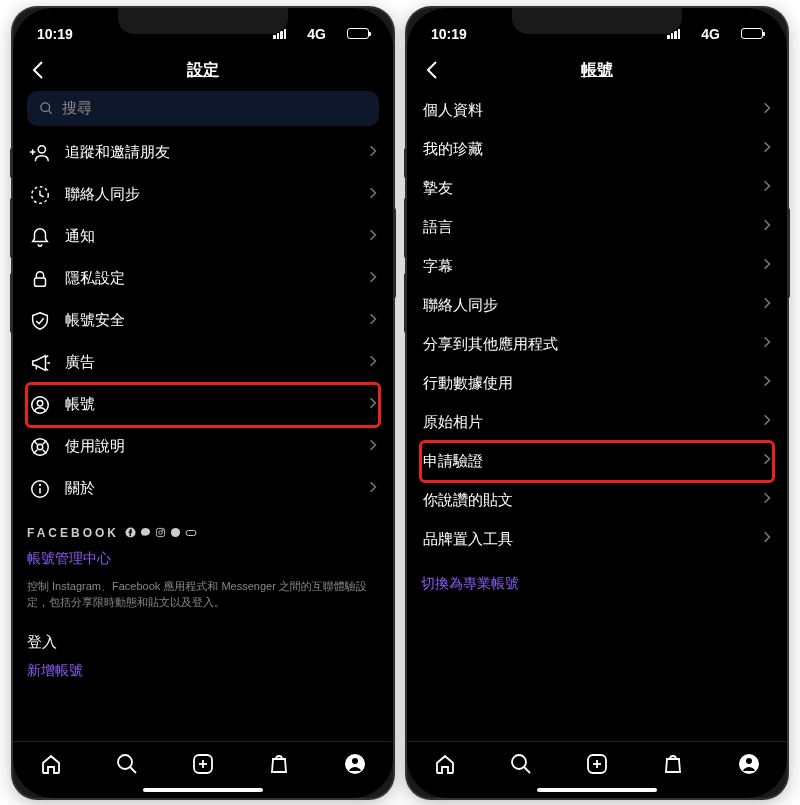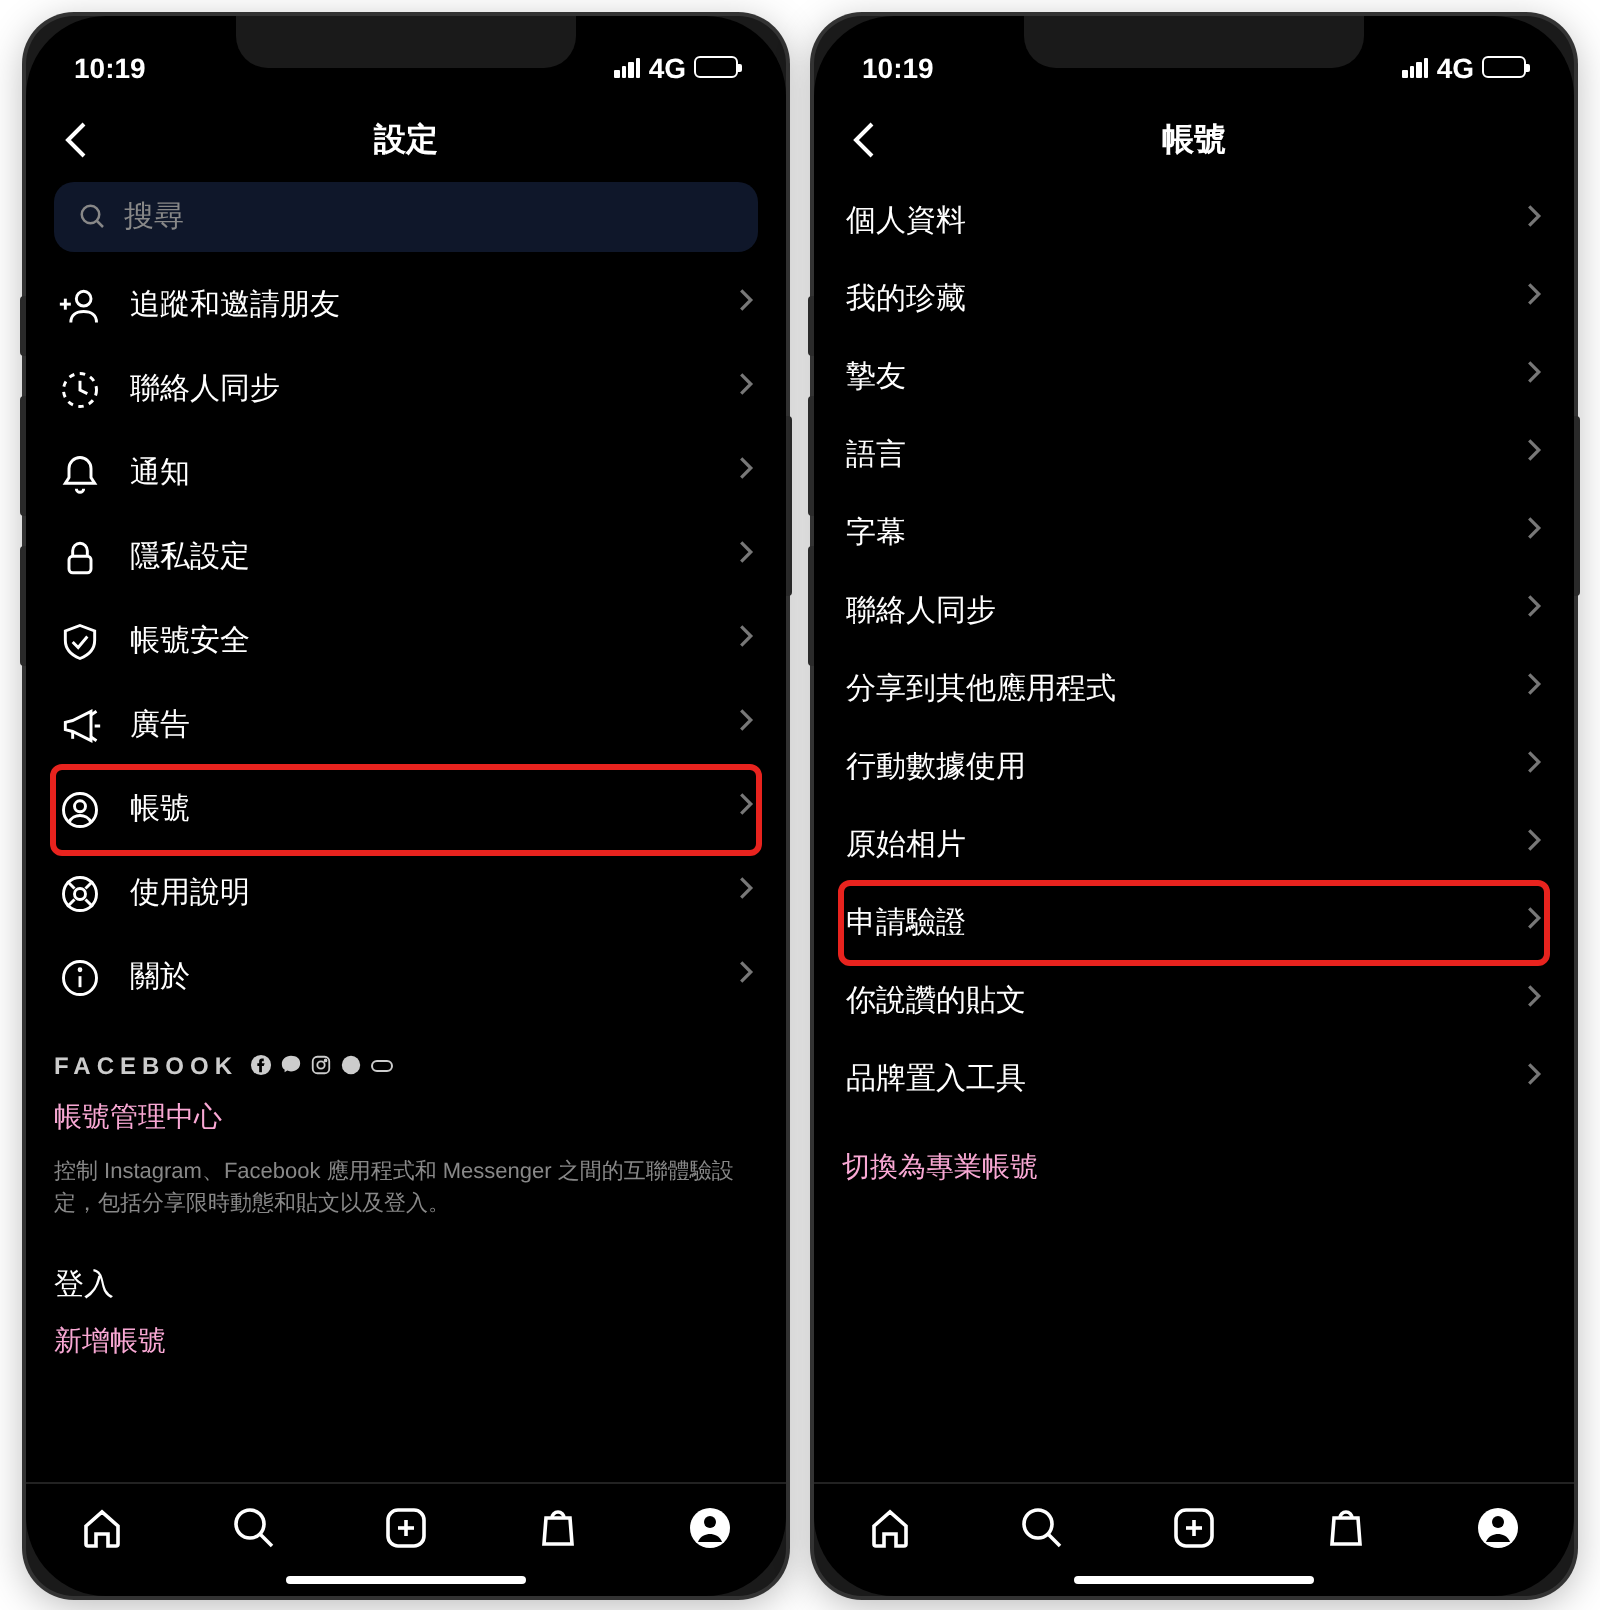--- a/index.html
+++ b/index.html
@@ -59,35 +59,36 @@
   .status-bar {
     display: flex;
     justify-content: space-between;
     align-items: center;
     padding: 10px 24px 2px;
     color: #fff;
     font-size: 14px;
     font-weight: 600;
     height: 32px;
   }
-  .status-right { display: flex; align-items: center; gap: 4px; }
+  .status-right { display: flex; align-items: center; gap: 21px; }
   .signal-bars { display: inline-flex; align-items: flex-end; gap: 1px; height: 10px; }
   .signal-bars span { width: 2.5px; background: #fff; border-radius: 0.5px; }
   .signal-bars span:nth-child(1){height:4px} .signal-bars span:nth-child(2){height:6px}
   .signal-bars span:nth-child(3){height:8px} .signal-bars span:nth-child(4){height:10px}
   .battery { width: 22px; height: 11px; border: 1px solid #fff; border-radius: 3px; position: relative; padding:1px; box-sizing:border-box;}
   .battery::after { content:""; position:absolute; right:-3px; top:3px; width:2px; height:4px; background:#fff; border-radius:0 1px 1px 0;}
   .battery-fill { background:#fff; height:100%; width:80%; border-radius:1px;}
   .header {
     display:flex;
     align-items:flex-start;
     justify-content:center;
     position:relative;
     padding: 8px 0 10px;
     color:#fff;
+    text-decoration:underline;
   }
   .back-btn {
     position:absolute;
     left:14px;
     top:6px;
     width:24px; height:24px;
     color:#fff;
   }
   .header-title { font-size:16px; font-weight:600; }
   .content {
@@ -126,21 +127,21 @@
     border-radius:4px;
   }
   .section-label {
     font-size:12px;
     letter-spacing:3px;
     color:#ccc;
     margin-top:16px;
     display:flex; align-items:center; gap:6px;font-weight:bold;
   }
   .fb-icons { display:inline-flex; gap:4px; align-items:center;}
-  .link { color:#f9a8d4; font-size:14px; margin-top:10px;}
+  .link { color:#8b5cf6; font-size:14px; margin-top:10px;}
   .description { color:#888; font-size:11px; line-height:1.5; margin-top:10px;}
   .login-label { font-size:15px; color:#fff; margin-top:22px;}
   .tab-bar {
     display:flex;
     justify-content:space-around;
     align-items:center;
     padding:10px 0 6px;
     border-top:1px solid #222;
   }
   .tab-bar .tab { width:24px; height:24px; color:#fff; display:flex; align-items:center; justify-content:center;}

